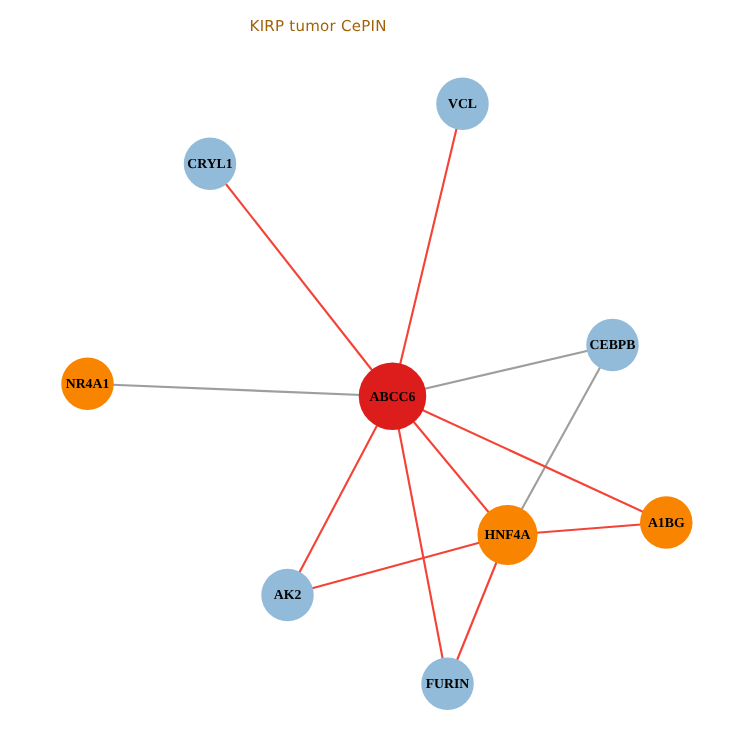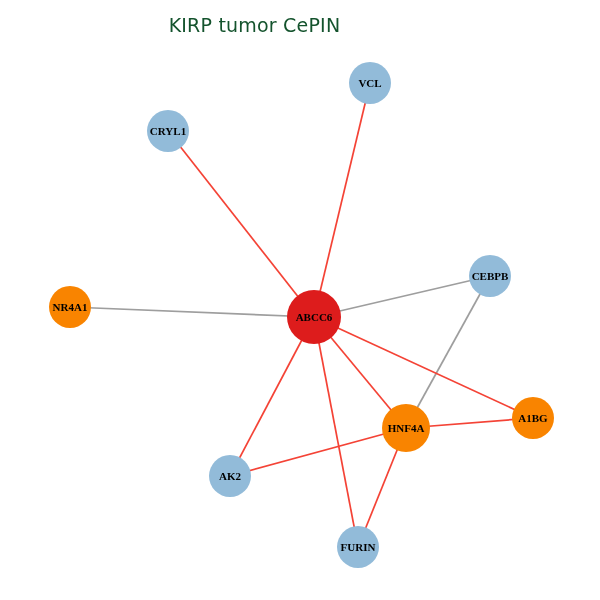--- a/index.html
+++ b/index.html
@@ -15,23 +15,23 @@
     overflow: hidden;
     font-family: "Liberation Serif", serif;
   }
   #title {
     position: absolute;
     top: 14px;
     left: 0;
     width: 509px;
     text-align: center;
     font-family: "DejaVu Sans", sans-serif;
-    font-size: 19px;
+    font-size: 12px;
     font-weight: 400;
-    color: #14532d;
+    color: #a16207;
     letter-spacing: 0.2px;
     white-space: nowrap;
   }
   #graph {
     position: absolute;
     top: 0;
     left: 0;
     width: 600px;
     height: 600px;
   }

